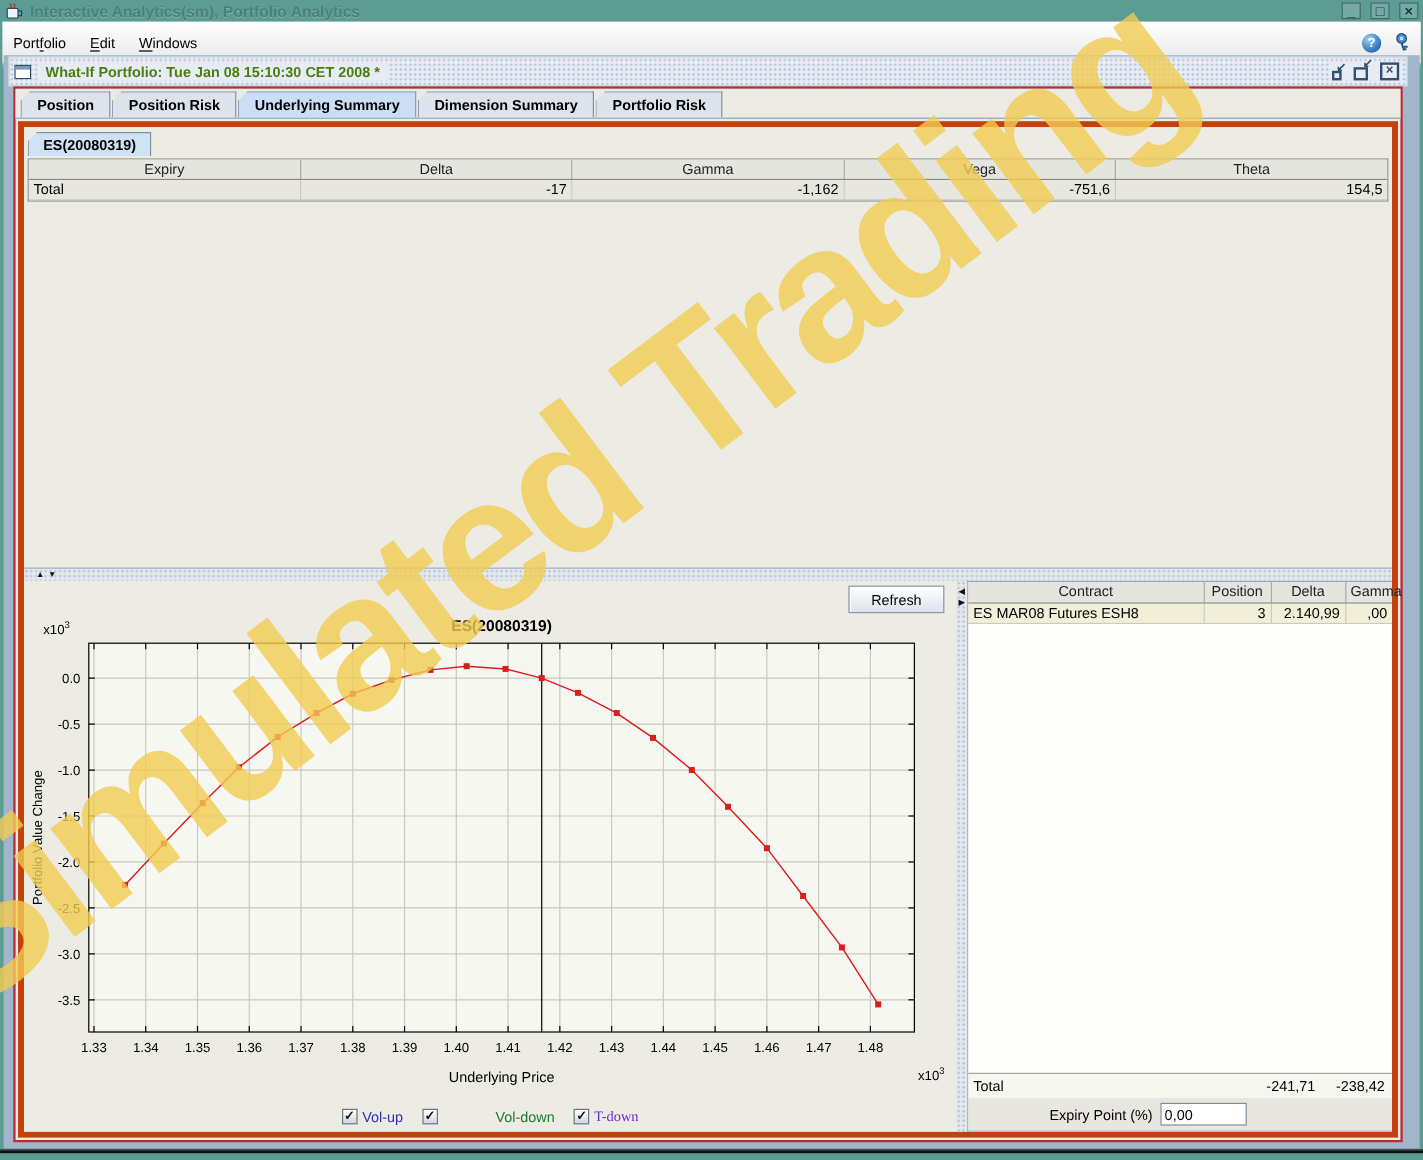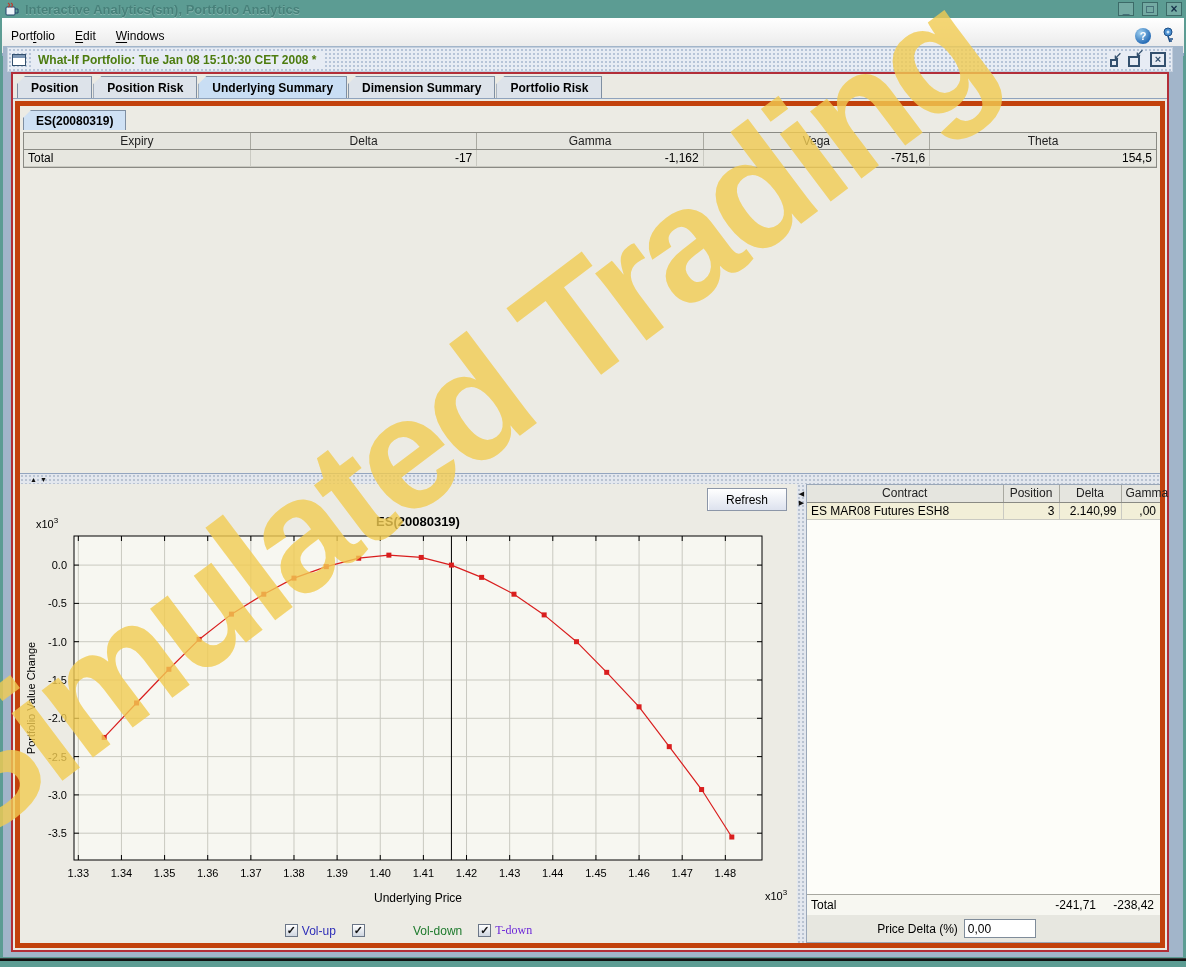--- a/index.html
+++ b/index.html
@@ -355,21 +355,21 @@
                 </tr>
               </tbody>
             </table>
             <div class="rp-fill"></div>
             <div class="rp-total">
               <span>Total</span>
               <span class="num">-241,71</span>
               <span class="num">-238,42</span>
             </div>
             <div class="rp-price">
-              <span>Price Delta (%)</span>
+              <span>Expiry Point (%)</span>
               <input value="0,00" style="">
             </div>
           </div>
         </div>
 
       </div>
     </div>
   </div>
 
   <div class="baseline"></div>

